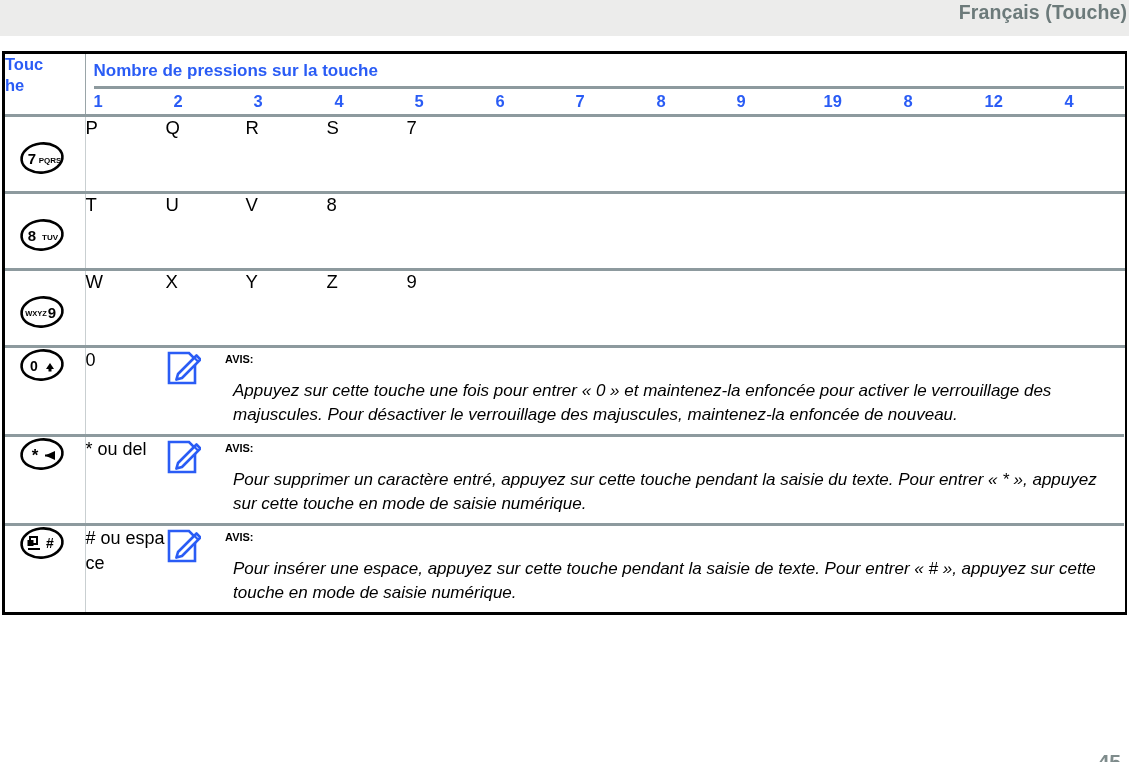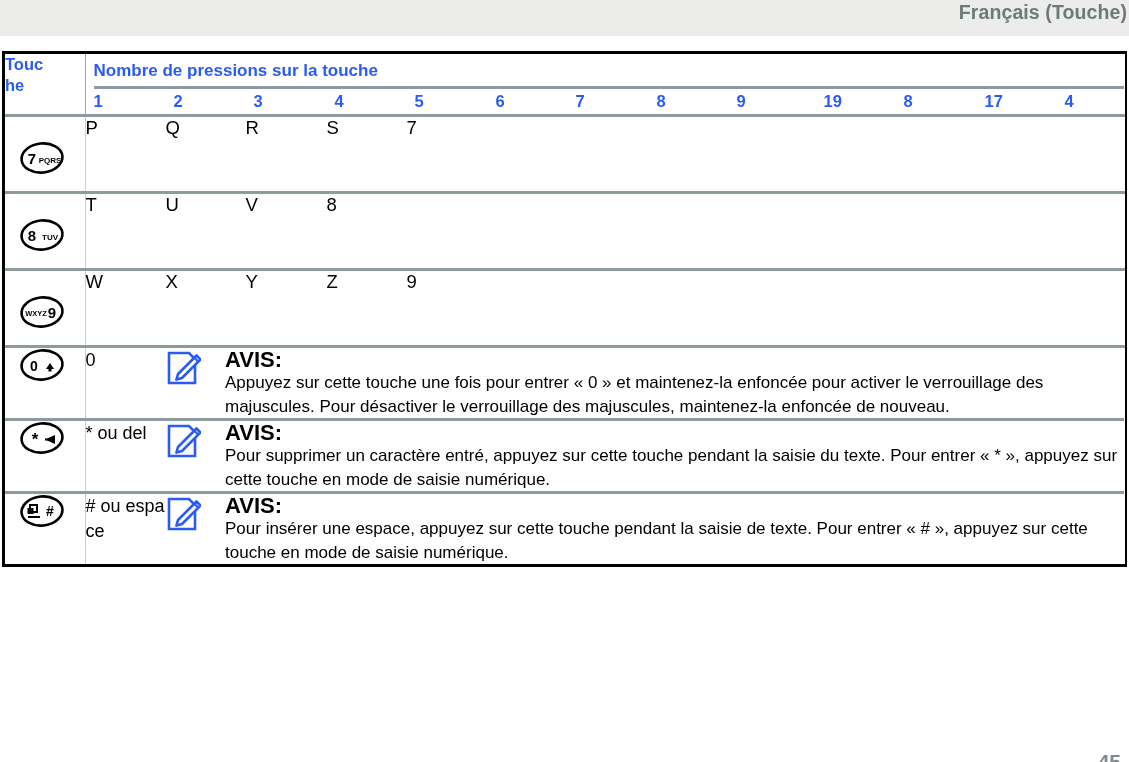--- a/index.html
+++ b/index.html
@@ -186,25 +186,25 @@
     padding-top: 2px;
   }
   .note-text {
     flex: 1 1 auto;
     font-size: 17px;
     line-height: 23.5px;
     color: #000;
   }
   .note-title {
     font-weight: bold;
-    font-size: 22px;
+    font-size: 11px;
     line-height: 23px;
     color: #000;
   }
-  .note-para { margin: 0; }
+  .note-para { margin: 8px; font-style: italic; }
 
   
   .key-svg { display: block; }
 
   
   .page-footer {
     position: absolute;
     left: 0;
     top: 726px;
     width: 1129px;
@@ -259,21 +259,21 @@
               <div class="hdr-num" style="width: 80px;">2</div>
               <div class="hdr-num" style="width: 81px;">3</div>
               <div class="hdr-num" style="width: 80px;">4</div>
               <div class="hdr-num" style="width: 81px;">5</div>
               <div class="hdr-num" style="width: 80px;">6</div>
               <div class="hdr-num" style="width: 81px;">7</div>
               <div class="hdr-num" style="width: 80px;">8</div>
               <div class="hdr-num" style="width: 87px;">9</div>
               <div class="hdr-num" style="width: 80px;">19</div>
               <div class="hdr-num" style="width: 81px;">8</div>
-              <div class="hdr-num" style="width: 80px;">17</div>
+              <div class="hdr-num" style="width: 80px;">12</div>
               <div class="hdr-num" style="width: 68px;">4</div>
             </div>
       </td>
     </tr>
 
     </tbody>
     <tbody id="letter-rows">
         <tr class="letter-row">
           <td class="keycell">
             <div class="keyicon-holder">

